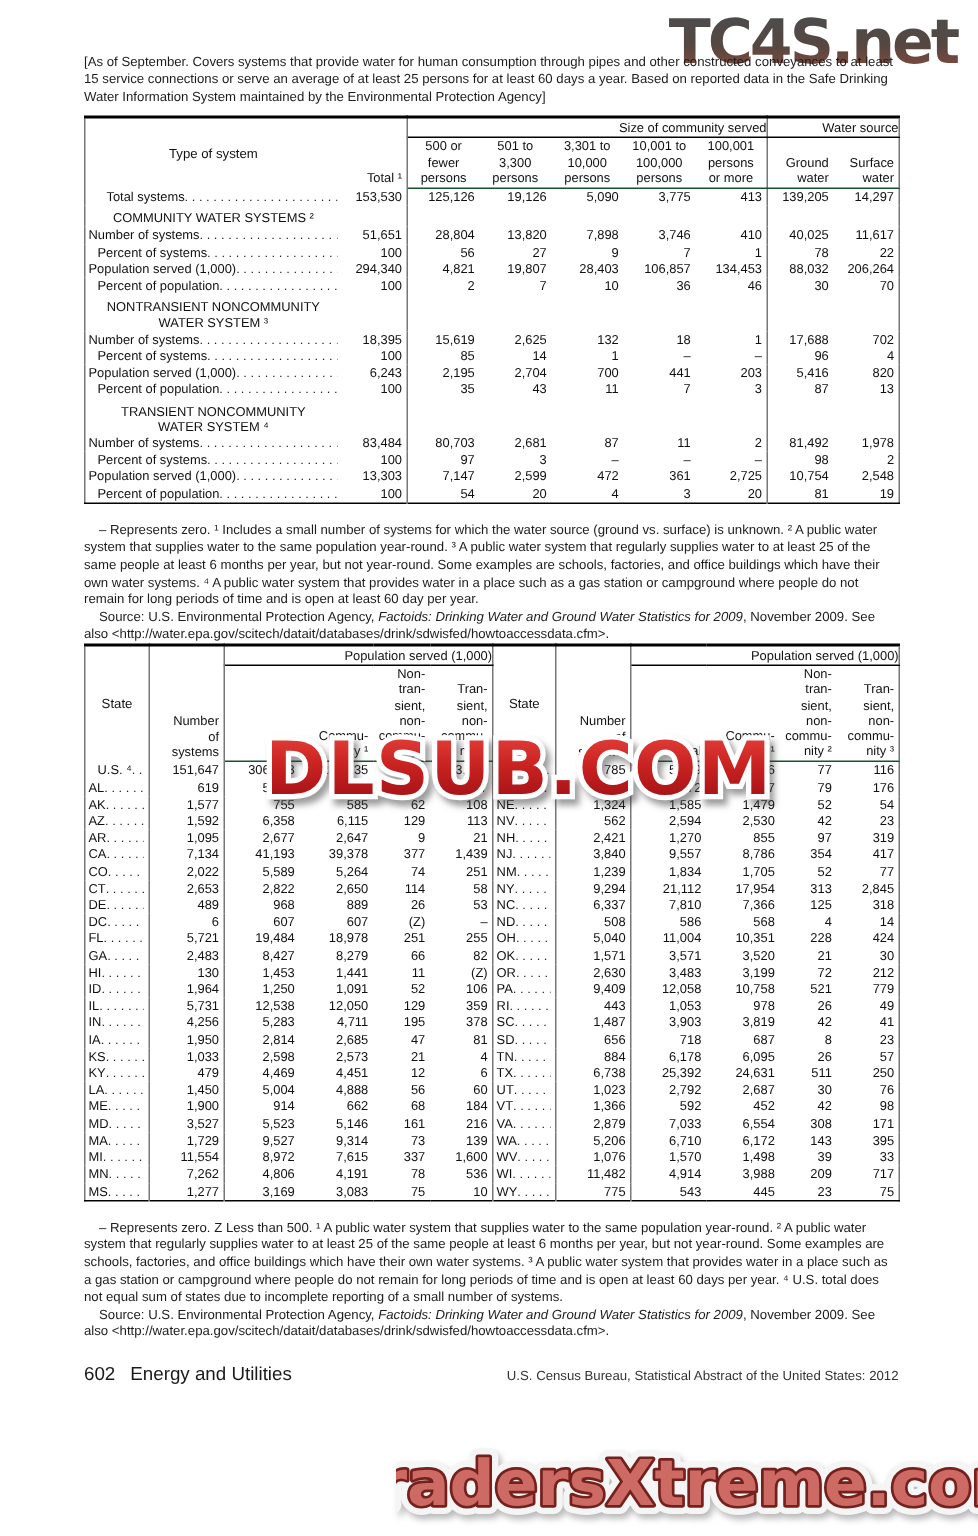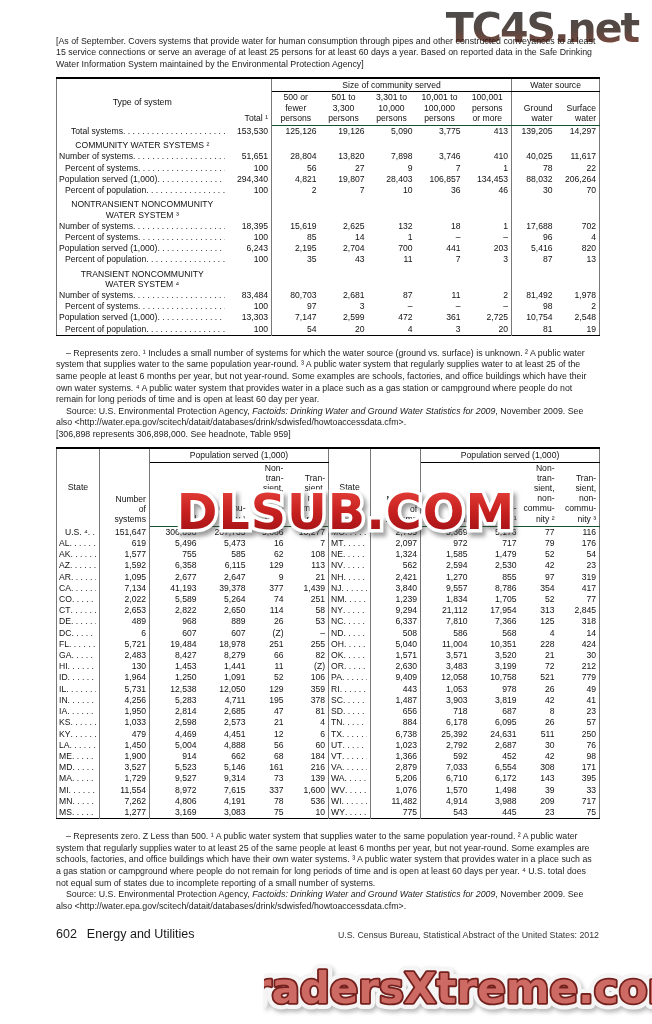--- a/index.html
+++ b/index.html
@@ -17,21 +17,21 @@
   .headnote{font-size:8.8px;line-height:1.3;margin:0 0 7px 0;color:#1c1c1c;}
   .dtable{
     border-collapse:collapse;table-layout:fixed;width:543px;
     font-size:8.6px;line-height:10.2px;
     border-top:2px solid #000;border-bottom:1px solid #000;
     border-left:1px solid #777;border-right:1px solid #777;
   }
   .dtable th,.dtable td{padding:0 3px 1px 3px;vertical-align:bottom;font-weight:normal;}
   .dtable thead tr:last-child th{border-bottom:1px solid #14532d;}
   th.stub-h{vertical-align:middle;text-align:center;font-size:8.8px;}
-  th.grp{text-align:center;border-bottom:1px solid #000;padding:1px 0 1px 0;}
+  th.grp{text-align:right;border-bottom:1px solid #000;padding:1px 0 1px 0;}
   th.colh{text-align:right;white-space:pre-line;padding-bottom:2px;}
   th.colh.ctr{text-align:center;}
   .num{text-align:right;font-variant-numeric:tabular-nums;white-space:nowrap;}
   .v-r{border-right:1px solid #777;}
   td.stub{padding-left:2px;}
   .stubflex{display:flex;align-items:baseline;}
   .lbl{white-space:nowrap;}
   .dots{flex:1 1 auto;overflow:hidden;white-space:nowrap;color:#222;}
   .dots::before{content:" . . . . . . . . . . . . . . . . . . . . . . . . . . . . . . . . . . . .";}
   .ind1 .lbl{padding-left:6px;}
@@ -358,21 +358,20 @@
           <td class="num">19</td>
         </tr>
       </tbody>
     </table>
 
   <div class="notes-block">
     <p class="note">– Represents zero. ¹ Includes a small number of systems for which the water source (ground vs. surface) is unknown. ² A public water system that supplies water to the same population year-round. ³ A public water system that regularly supplies water to at least 25 of the same people at least 6 months per year, but not year-round. Some examples are schools, factories, and office buildings which have their own water systems. ⁴ A public water system that provides water in a place such as a gas station or campground where people do not remain for long periods of time and is open at least 60 day per year.</p>
     <p class="note"><span>Source: U.S. Environmental Protection Agency, </span><i>Factoids: Drinking Water and Ground Water Statistics for 2009</i><span>, November 2009. See also &lt;http://water.epa.gov/scitech/datait/databases/drink/sdwisfed/howtoaccessdata.cfm&gt;.</span></p>
   </div>
 
-  <p class="headnote">[306,898 represents 306,898,000. See headnote, Table 959]</p>
 
   <table class="dtable" id="t960">
       <colgroup>
         <col style="width: 43px;">
         <col style="width: 50px;">
         <col style="width: 50px;">
         <col style="width: 49px;">
         <col style="width: 38px;">
         <col style="width: 42px;">
         <col style="width: 42px;">

